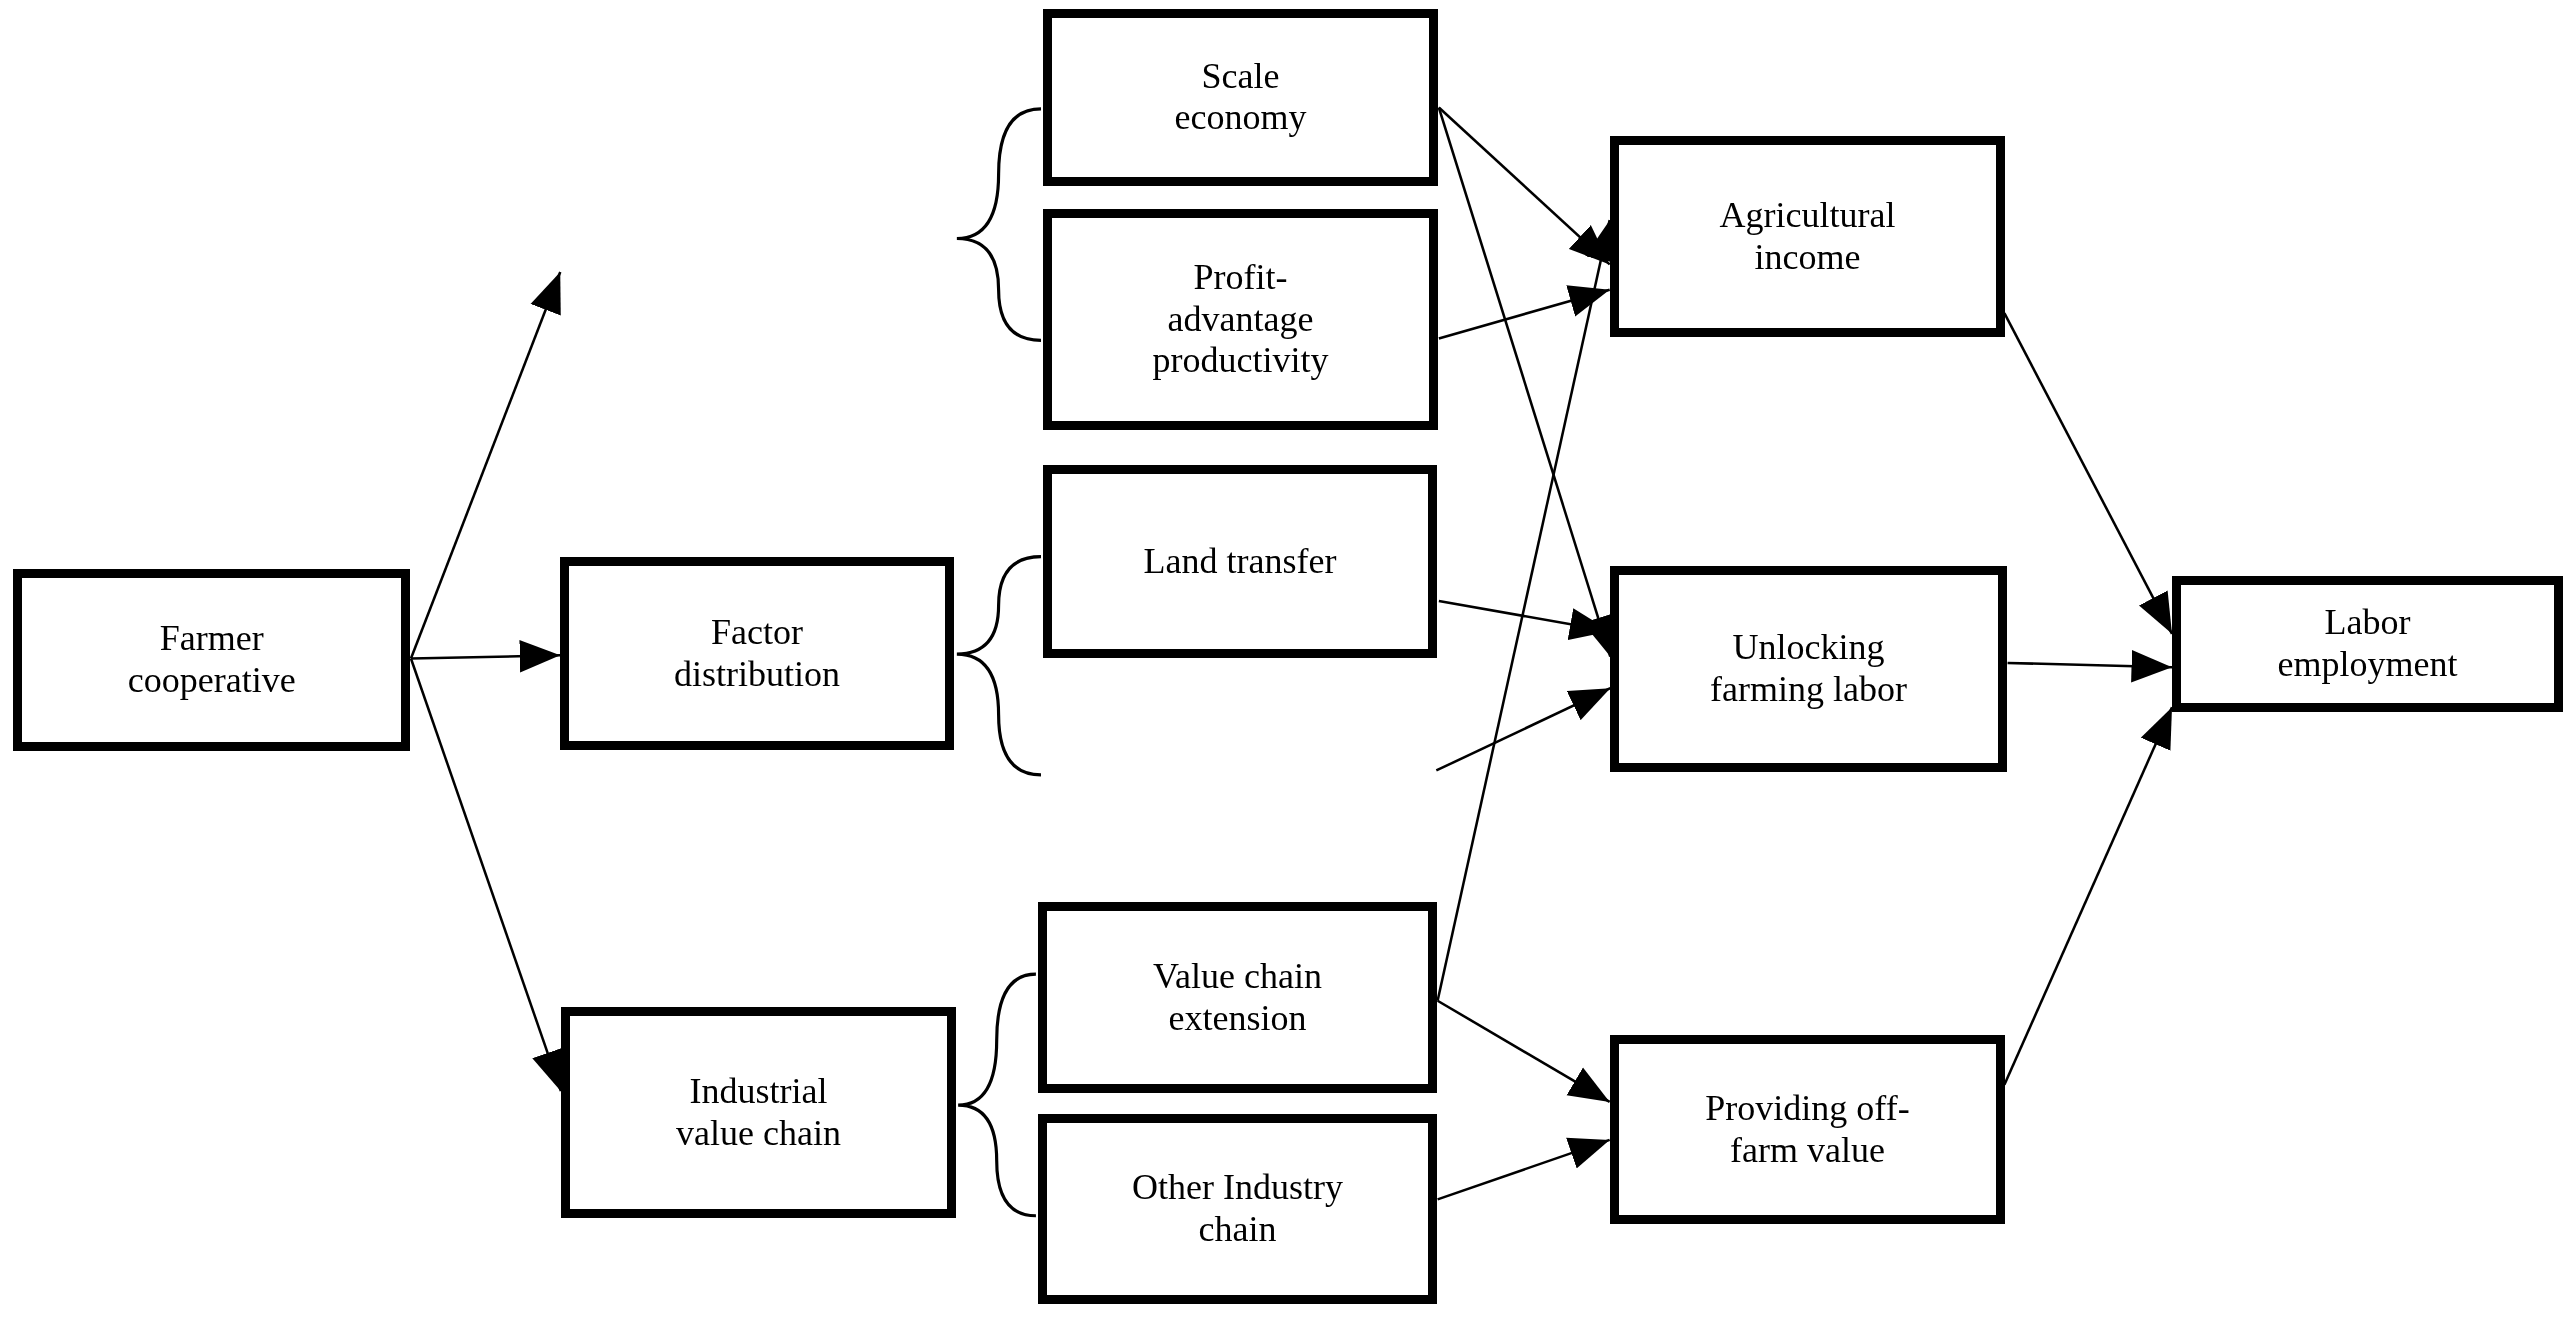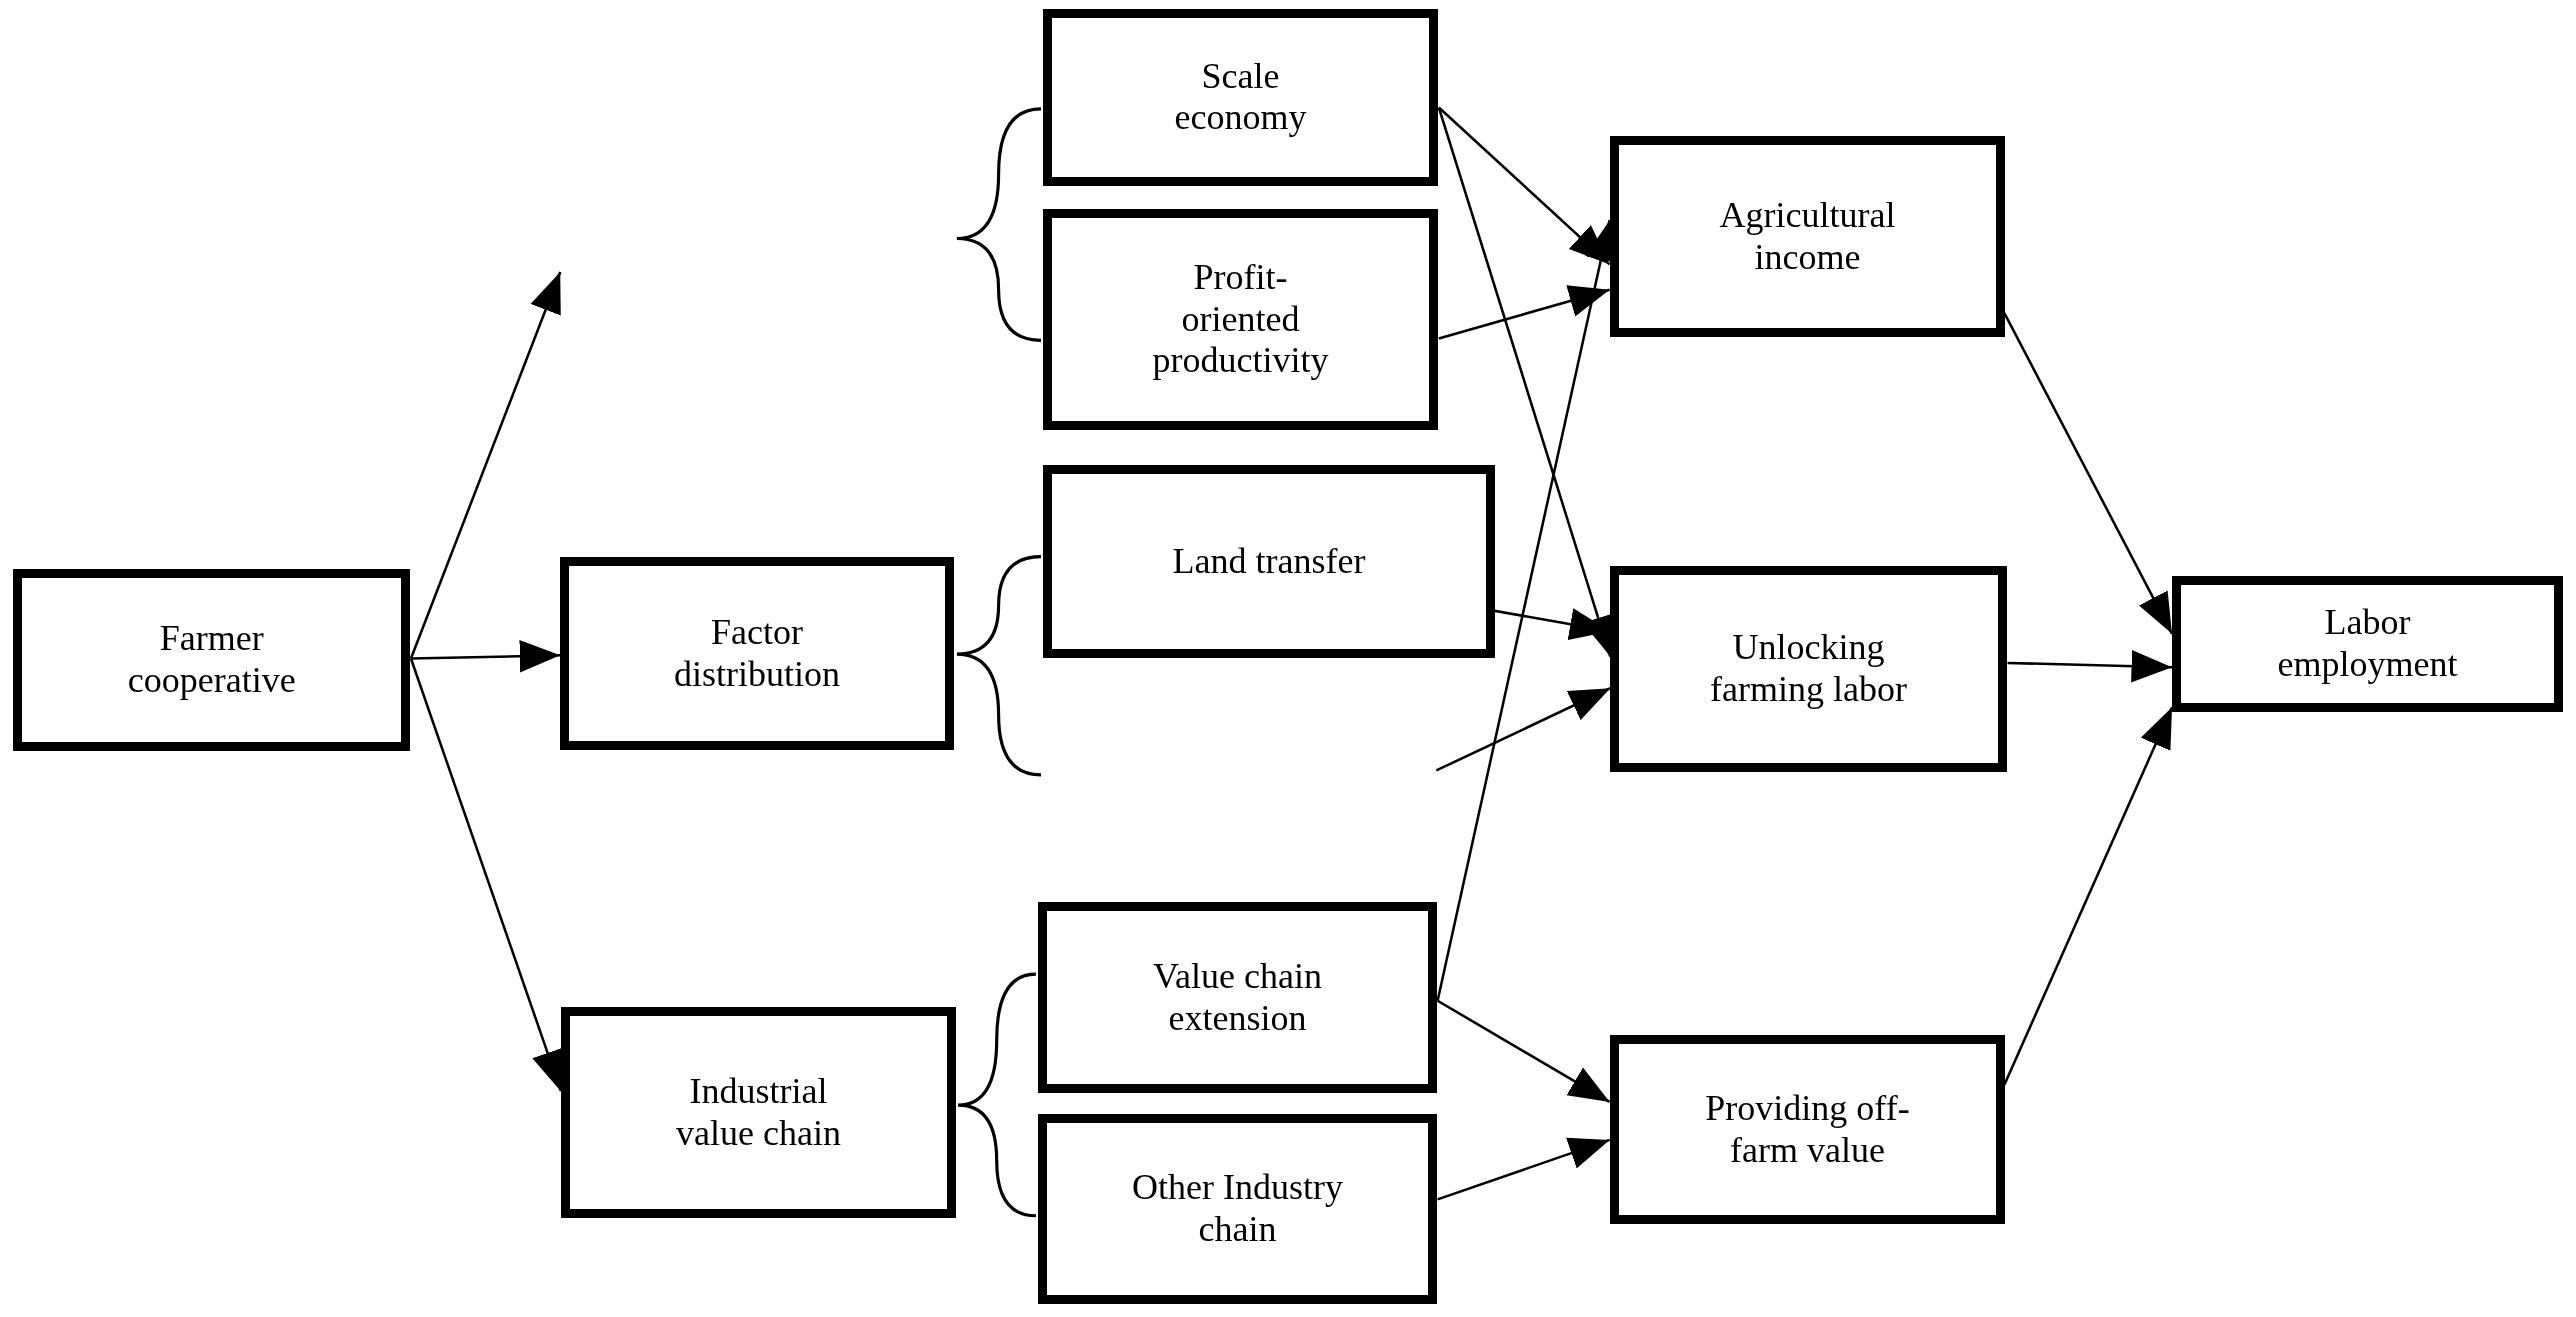--- a/index.html
+++ b/index.html
@@ -75,24 +75,24 @@
     <span>Industrial
 value chain</span>
   </div>
 
   <div class="node" style="left:1043px;top:8.9px;width:395px;height:177px">
     <span>Scale
 economy</span>
   </div>
   <div class="node" style="left:1043px;top:209px;width:395px;height:221px">
     <span>Profit-
-oriented
+advantage
 productivity</span>
   </div>
-  <div class="node" style="left:1043px;top:465px;width:452px;height:193px">
+  <div class="node" style="left:1043px;top:465px;width:394px;height:193px">
     <span>Land transfer</span>
   </div>
   <div class="node" style="left:1038px;top:902px;width:399px;height:191px">
     <span>Value chain
 extension</span>
   </div>
   <div class="node" style="left:1610px;top:136px;width:395px;height:201px">
     <span>Agricultural
 income</span>
   </div>

